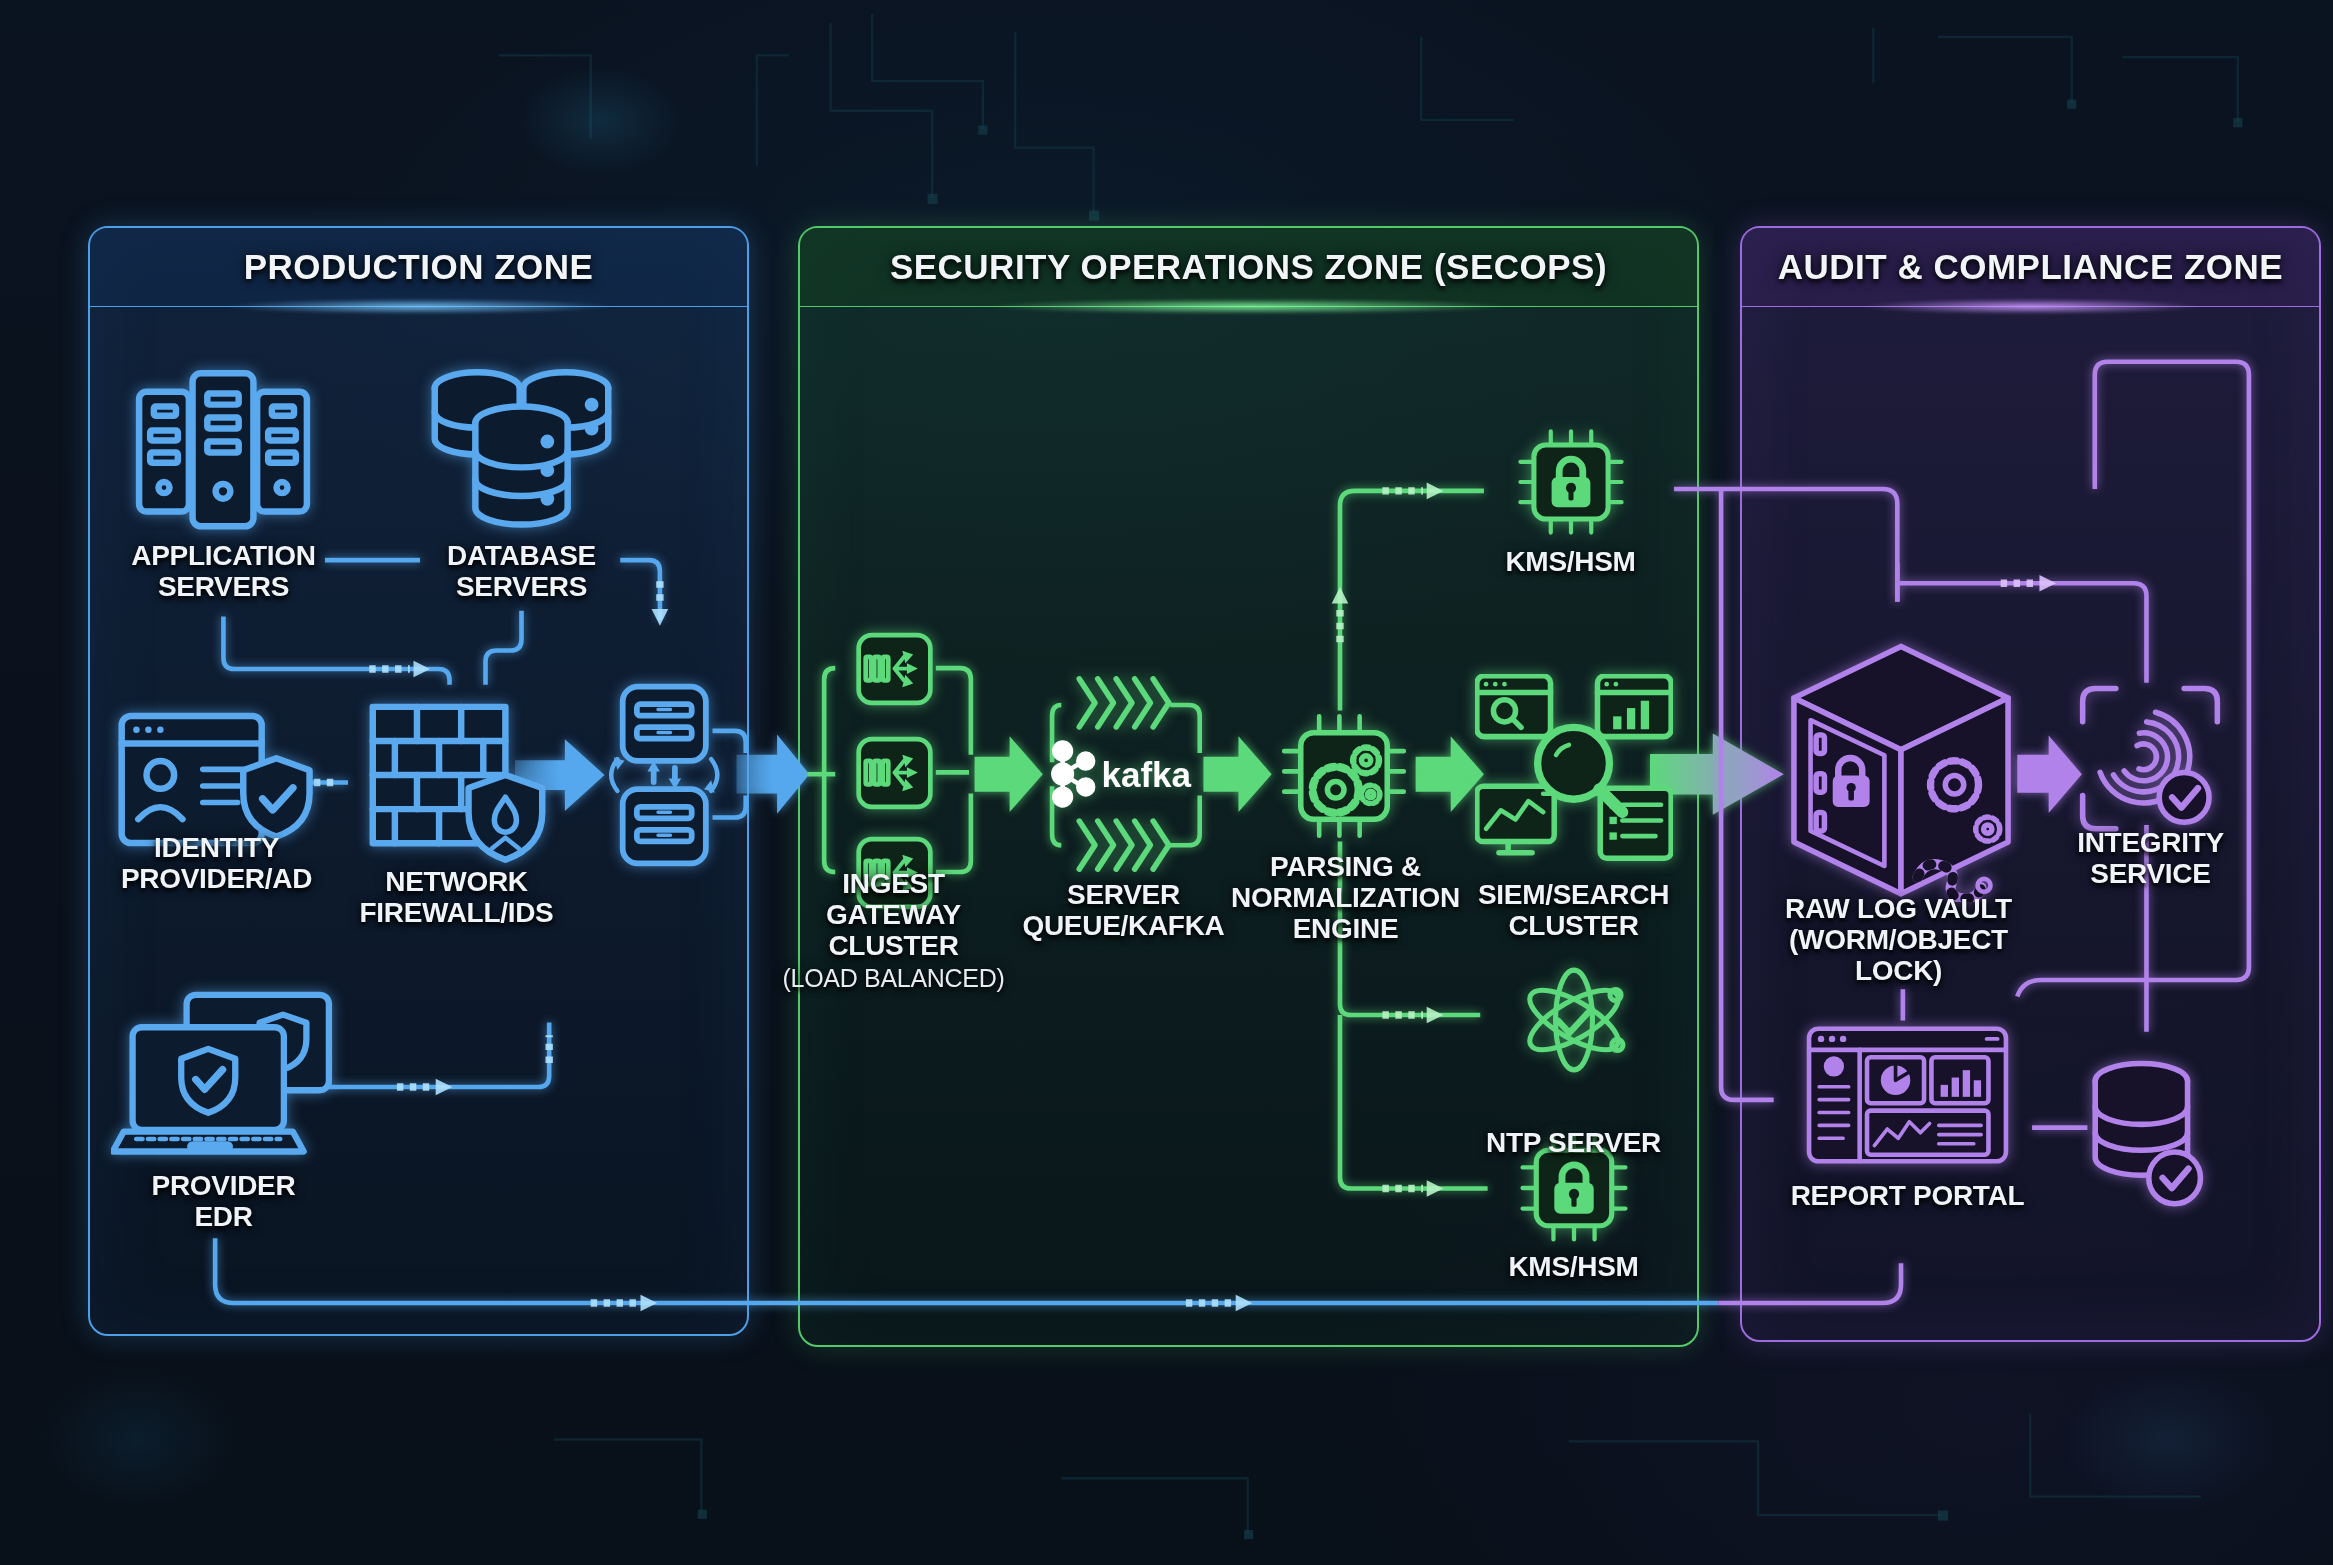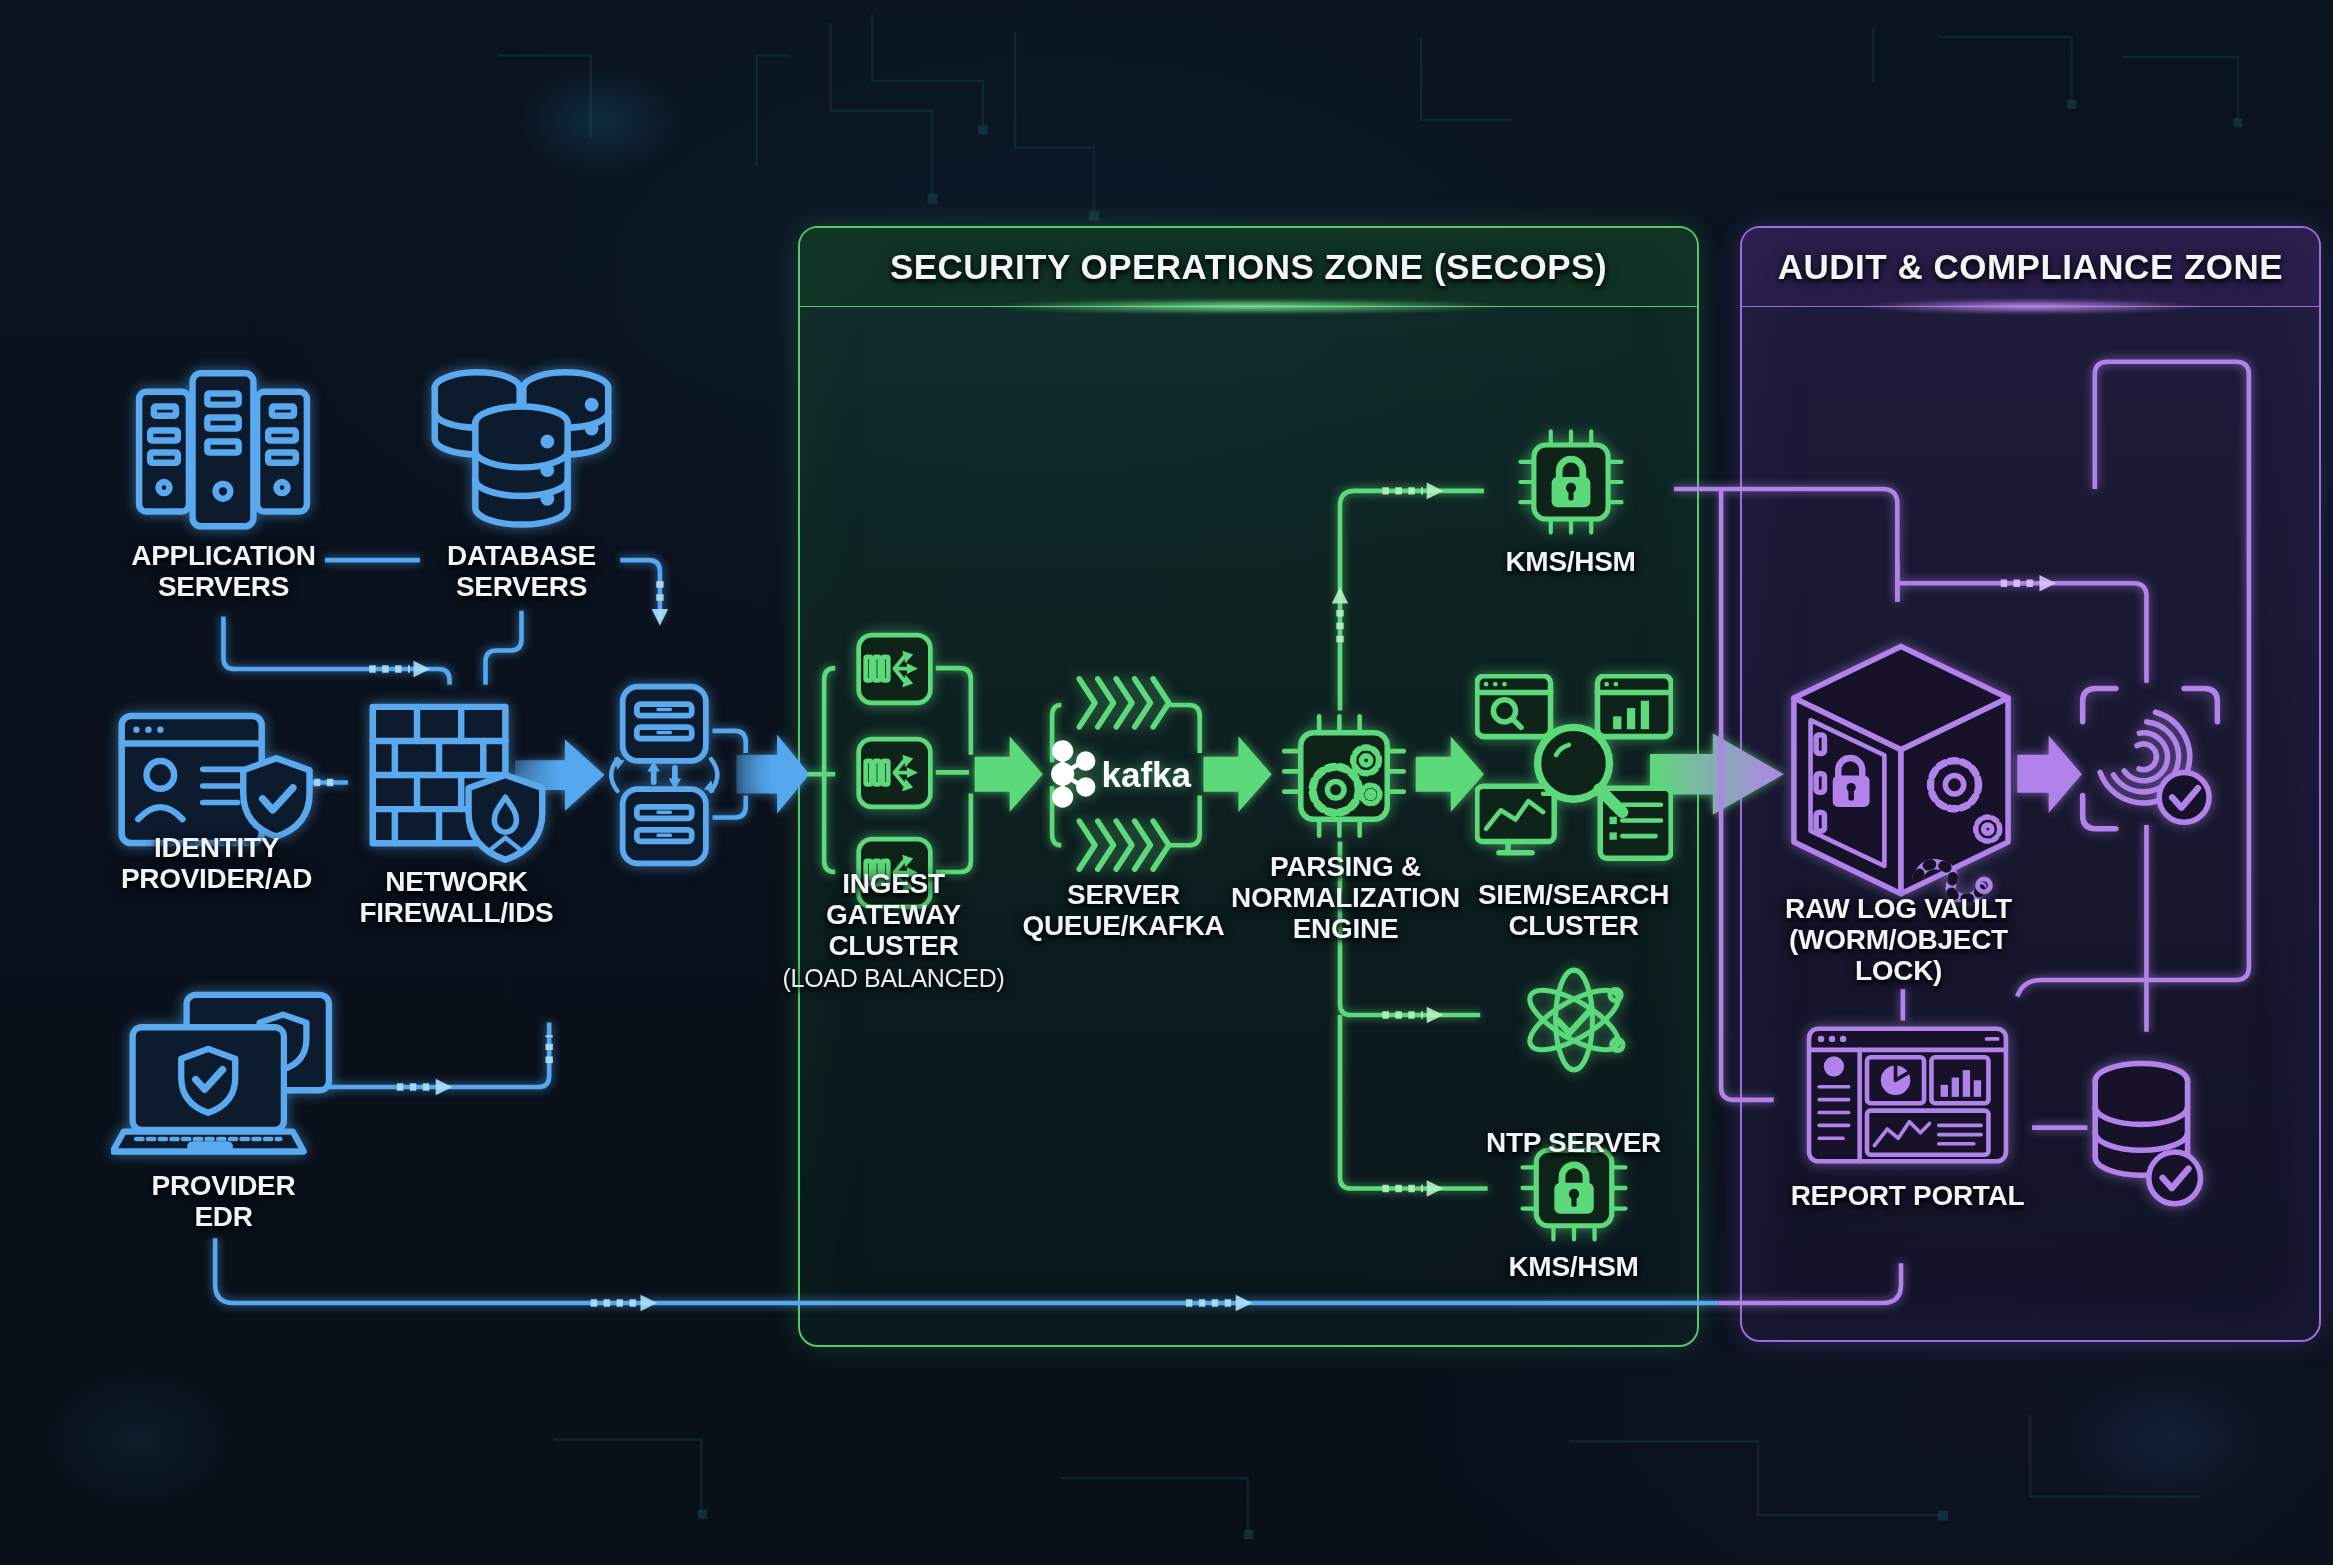--- a/index.html
+++ b/index.html
@@ -85,20 +85,26 @@
     <rect class="bgdot" x="2100" y="1637" width="11" height="11"></rect>
     <rect class="bgdot" x="1348" y="1658" width="10" height="10"></rect>
     <rect class="bgdot" x="756" y="1636" width="10" height="10"></rect>
     <path class="bgline" d="M540 60 H640 V150"></path>
     <path class="bgline" d="M1540 40 V130 H1640"></path>
   </svg>
   <div class="glowspot" style="left:517px;top:65px;width:166px;height:111px;background:radial-gradient(ellipse,rgba(40,160,210,.16),transparent 70%)"></div>
   <div class="glowspot" style="left:2058px;top:1366px;width:222px;height:148px;background:radial-gradient(ellipse,rgba(60,130,200,.12),transparent 70%)"></div>
   <div class="glowspot" style="left:37px;top:1366px;width:203px;height:148px;background:radial-gradient(ellipse,rgba(40,140,200,.10),transparent 70%)"></div>
 
+  <div class="zone z-prod">
+    <div class="zone-header">
+      <div class="zone-title">PRODUCTION ZONE</div>
+    </div>
+    <div class="zone-glow"></div>
+  </div>
   <div class="zone z-sec">
     <div class="zone-header">
       <div class="zone-title">SECURITY OPERATIONS ZONE (SECOPS)</div>
     </div>
     <div class="zone-glow"></div>
   </div>
   <div class="zone z-aud">
     <div class="zone-header">
       <div class="zone-title">AUDIT &amp; COMPLIANCE ZONE</div>
     </div>
@@ -523,20 +529,24 @@
     <svg viewBox="0 0 158 168" fill="none" stroke="currentColor" stroke-width="6">
       <path d="M6 42 V20 Q6 6 20 6 H42 M116 6 H138 Q152 6 152 20 V42 M6 122 V144 Q6 158 20 158 H42"></path>
       <circle cx="72" cy="80" r="14" stroke-dasharray="56 32" transform="rotate(-120 72 80)"></circle>
       <circle cx="72" cy="80" r="26" stroke-dasharray="110 54" transform="rotate(-100 72 80)"></circle>
       <circle cx="72" cy="80" r="38" stroke-dasharray="155 84" transform="rotate(-85 72 80)"></circle>
       <circle cx="72" cy="80" r="50" stroke-dasharray="205 110" transform="rotate(-75 72 80)"></circle>
       <circle cx="116" cy="124" r="27" fill="#17112a" stroke-width="6"></circle>
       <path d="M103 124 l10 11 l18 -21" stroke-width="7"></path>
     </svg>
   </div>
+  <div class="node-label" style="left:2003px;top:827px">
+    <span>INTEGRITY</span>
+    <span>SERVICE</span>
+  </div>
 
   <div class="node-icon purple" style="left:1806px;top:1026px;width:203px;height:138px">
     <svg viewBox="0 0 220 150" fill="none" stroke="currentColor" stroke-width="5">
       <rect x="3" y="3" width="214" height="144" rx="10" fill="#17112a"></rect>
       <path d="M3 26 H217"></path>
       <circle cx="16" cy="14" r="3.5" fill="currentColor" stroke="none"></circle>
         <circle cx="28" cy="14" r="3.5" fill="currentColor" stroke="none"></circle>
         <circle cx="40" cy="14" r="3.5" fill="currentColor" stroke="none"></circle>
       <path d="M196 14 H208" stroke-width="4"></path>
       <path d="M58 26 V147"></path>

